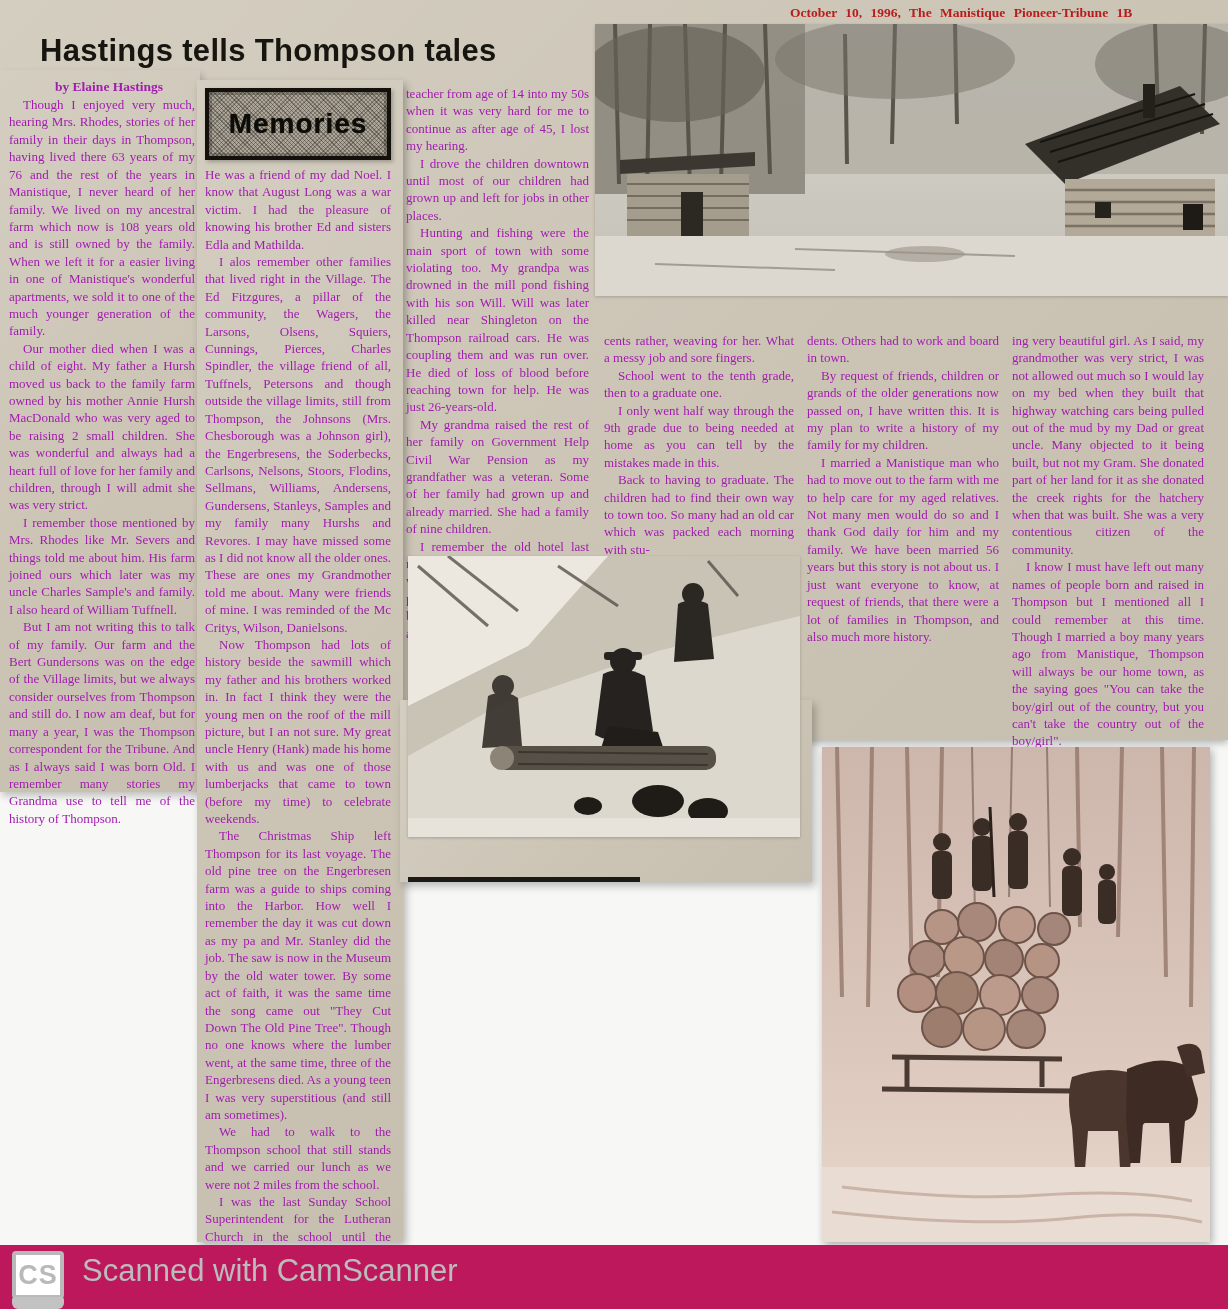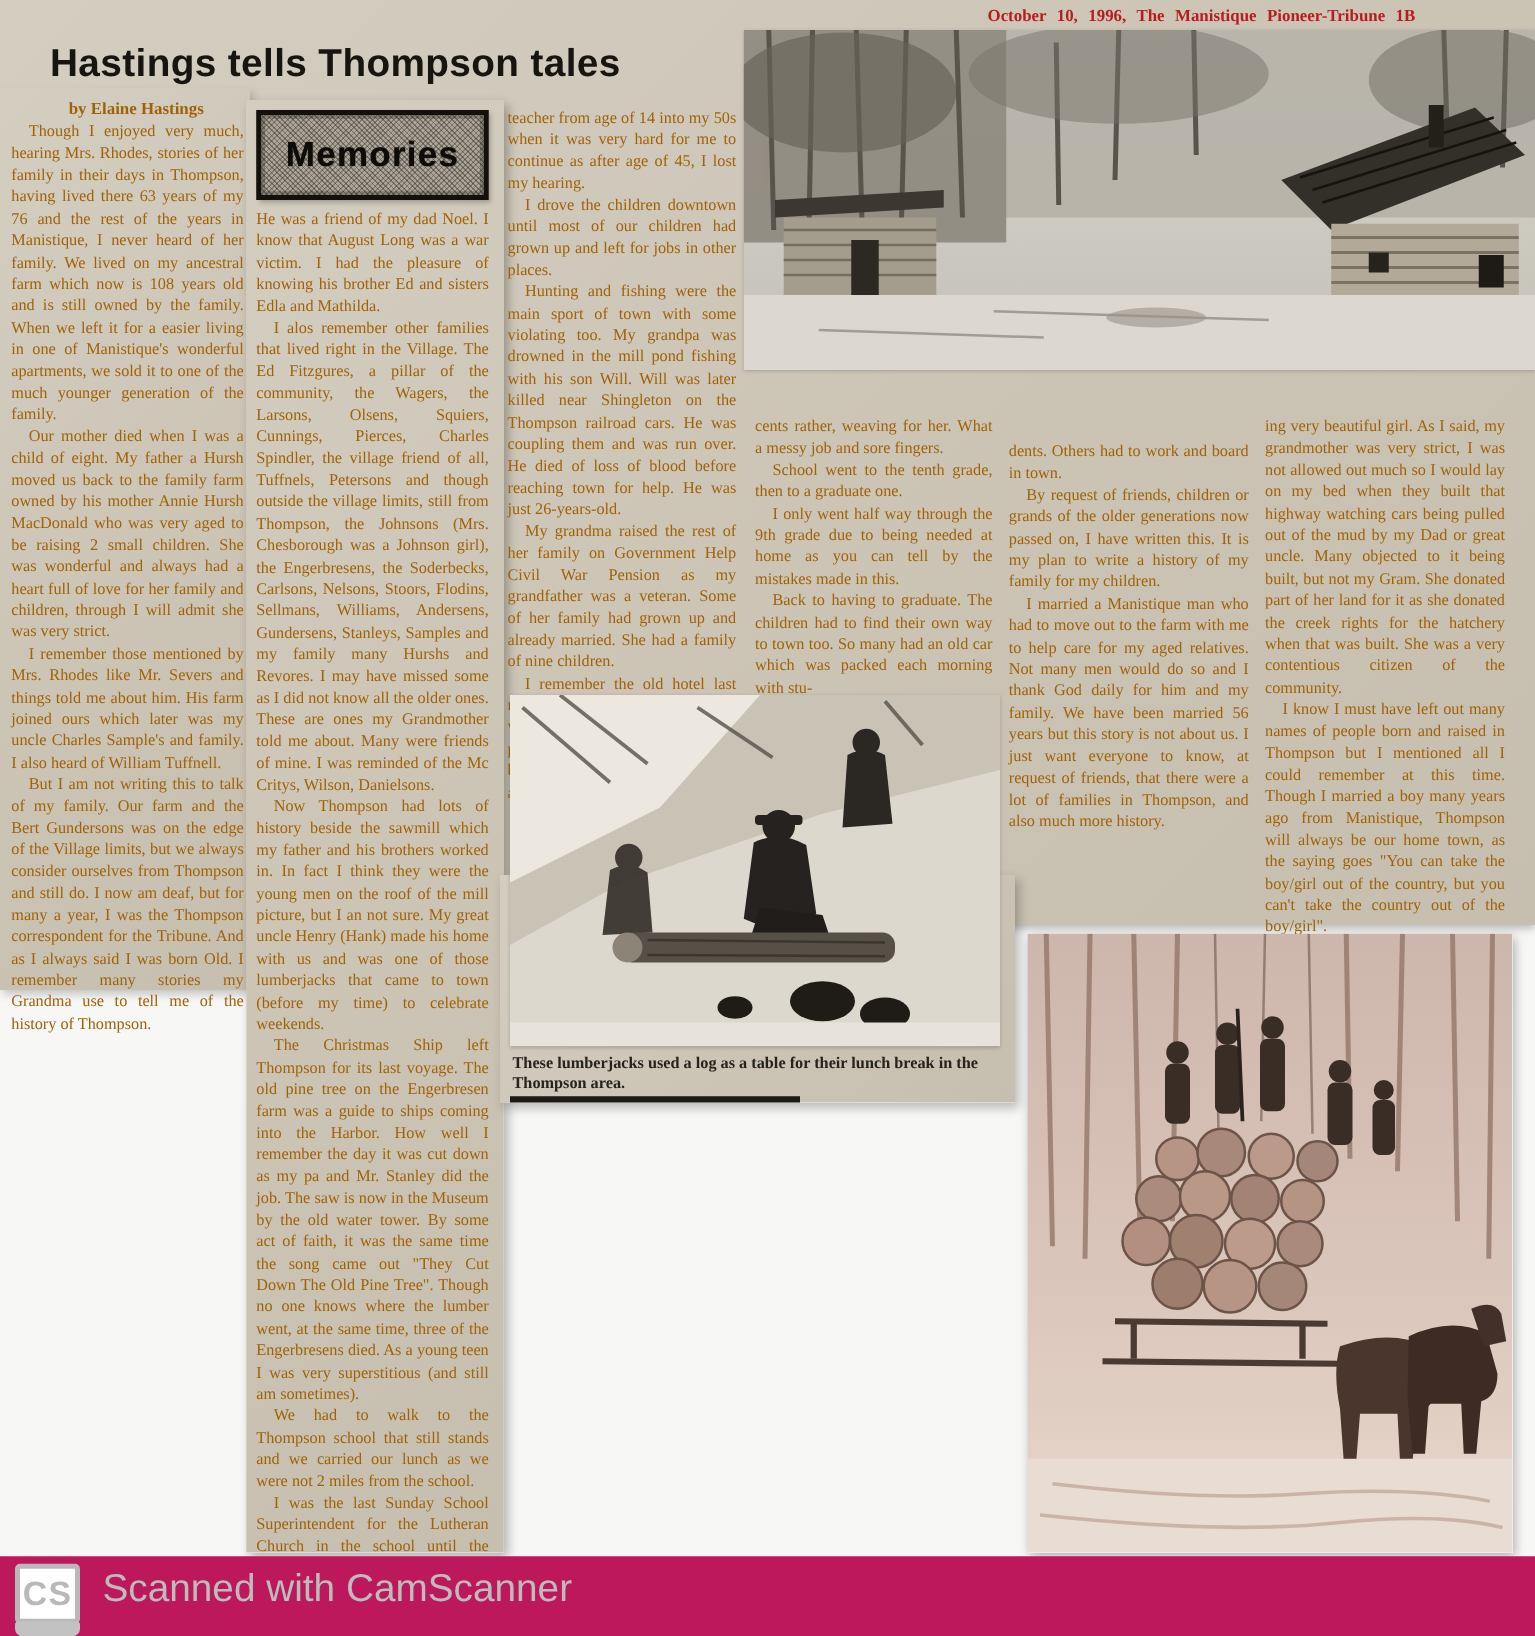--- a/index.html
+++ b/index.html
@@ -7,28 +7,28 @@
   #scan{position:relative;width:1228px;height:1309px;background:#f7f7f6;overflow:hidden;margin:0 auto;}
 
   
   .paper{position:absolute;background:linear-gradient(135deg,#d4cec1 0%,#ccc5b6 55%,#c6bfaf 100%);}
   #paper-main{left:0;top:0;width:1228px;height:740px;box-shadow:0 3px 7px rgba(0,0,0,.28);}
   #paper-col1{left:0;top:70px;width:200px;height:722px;box-shadow:2px 4px 7px rgba(0,0,0,.22);}
   #paper-col2{left:197px;top:80px;width:206px;height:1162px;box-shadow:3px 4px 8px rgba(0,0,0,.28);}
   #paper-mid{left:400px;top:700px;width:412px;height:182px;box-shadow:3px 4px 8px rgba(0,0,0,.25);}
 
   
-  .col{position:absolute;width:186px;font-size:13px;line-height:1.34;color:#a16207;text-align:justify;}
+  .col{position:absolute;width:186px;font-size:13px;line-height:1.34;color:#a21caf;text-align:justify;}
   .col p{margin:0;text-indent:14px;}
   .col p.cont{text-indent:0;}
   #col1{left:9px;top:78px;}
   #col2{left:205px;top:166px;}
   #col3{left:406px;top:85px;width:183px;}
   #col4{left:604px;top:332px;width:190px;}
-  #col5{left:807px;top:332px;width:192px;margin-top:20px;}
+  #col5{left:807px;top:332px;width:192px;}
   #col6{left:1012px;top:332px;width:192px;}
 
   .byline{font-weight:bold;text-align:center;margin:0 0 2px 0;font-size:13.5px;}
 
   #masthead{position:absolute;left:790px;top:5px;width:430px;font-weight:bold;font-size:13.5px;color:#b91c1c;word-spacing:5px;}
   #headline{position:absolute;left:40px;top:33px;font-family:"Liberation Sans",sans-serif;font-weight:700;font-size:31px;letter-spacing:.3px;color:#17150f;}
 
   #memories-box{position:absolute;left:205px;top:88px;width:178px;height:64px;border:4px solid #14110c;
     background:
       repeating-linear-gradient(45deg, rgba(30,28,23,.38) 0 1px, transparent 1px 3px),
@@ -215,21 +215,20 @@
         </g>
     </g>
     <g fill="#1f1b17">
       <ellipse cx="250" cy="245" rx="26" ry="16"></ellipse>
       <ellipse cx="300" cy="255" rx="20" ry="13"></ellipse>
       <ellipse cx="180" cy="250" rx="14" ry="9"></ellipse>
     </g>
     <rect x="0" y="262" width="392" height="19" fill="#e7e3da"></rect>
   </svg>
 
-  <div class="caption" id="caption-lumberjacks">These lumberjacks used a log as  a table for their lunch break in the Thompson area.</div>
   <div id="caption-rule"></div>
 
   <svg id="photo-logload" class="photo" viewBox="0 0 388 495">
     <defs>
       <linearGradient id="sepia" x1="0" y1="0" x2="0" y2="1">
         <stop offset="0" stop-color="#cdb6ac"></stop>
           <stop offset=".6" stop-color="#dcc7bc"></stop>
           <stop offset="1" stop-color="#e8d8cd"></stop>
       </linearGradient>
     </defs>

